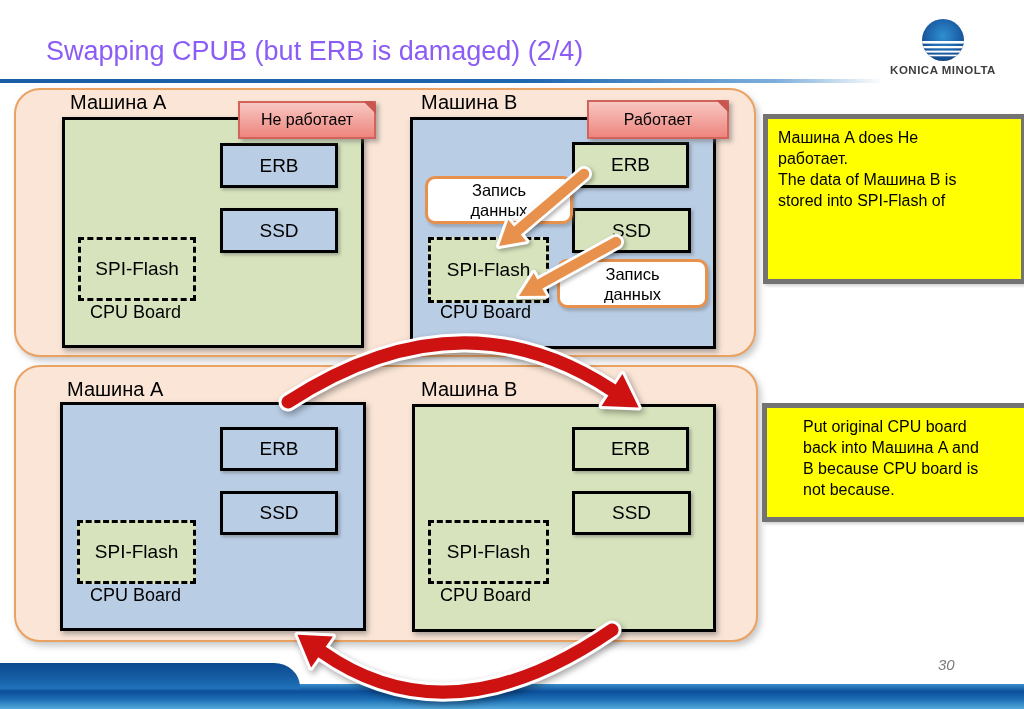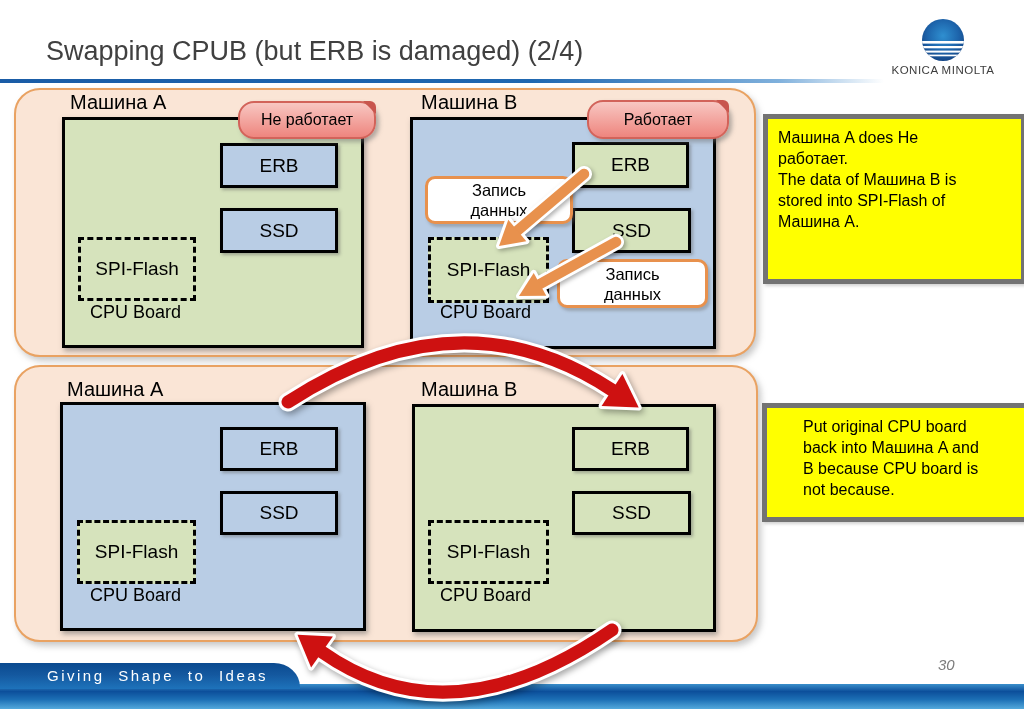--- a/index.html
+++ b/index.html
@@ -3,62 +3,62 @@
 <meta charset="utf-8">
 <style>
   html,body{margin:0;padding:0;background:#e8e8e8;}
   #slide{
     position:relative;width:1024px;height:709px;background:#ffffff;
     font-family:"Liberation Sans",sans-serif;color:#000;overflow:hidden;
     margin:0 auto;
   }
   .abs{position:absolute;}
   
-  .title{left:46px;top:36px;font-size:27px;color:#404040;}
+  .title{left:46px;top:36px;font-size:27px;color:#8b5cf6;}
   .title-rule{left:0;top:79px;width:884px;height:4px;
     background:linear-gradient(to right,#1a5ca6 0%,#1f67b0 60%,#7fb0dc 88%,rgba(255,255,255,0) 100%);}
   
   .panel{background:#FAE5D6;border:2px solid #E9A262;border-radius:26px;
     box-shadow:3px 4px 6px rgba(120,120,120,.4);}
   .panel-top{left:14px;top:88px;width:738px;height:265px;}
   .panel-bottom{left:14px;top:365px;width:740px;height:273px;}
   
   .board{border:3px solid #000;box-shadow:2px 3px 5px rgba(90,90,90,.5);}
   .bg-green{background:#D6E3BC;}
   .bg-blue{background:#B9CDE5;}
   
   .cbox{border:3px solid #000;display:flex;align-items:center;justify-content:center;
     font-size:19px;box-shadow:2px 2px 3px rgba(90,90,90,.45);}
   .dashed{border-style:dashed;box-shadow:none;}
   .mlabel{font-size:20px;}
   .cpulabel{font-size:18px;}
   
   .pink{background:linear-gradient(180deg,#F8C7C2 0%,#EE857E 100%);
-    border:2px solid #D2635A;border-radius:16px;display:flex;align-items:center;
+    border:2px solid #D2635A;border-radius:0;display:flex;align-items:center;
     justify-content:center;font-size:16px;box-shadow:3px 3px 4px rgba(110,110,110,.5);}
   .pink::after{content:'';position:absolute;top:-2px;right:-2px;width:0;height:0;
     border-top:13px solid #C8564E;border-left:13px solid transparent;border-top-right-radius:6px;}
   
   .wcall{background:#fff;border:3px solid #E8914D;border-radius:10px;text-align:center;
     font-size:16.5px;line-height:20px;display:flex;flex-direction:column;justify-content:center;
     box-shadow:2px 3px 3px rgba(110,110,110,.4);}
   
   .note{background:#FFFF00;border:5px solid #737373;font-size:16px;line-height:21px;
     padding:8px 10px;box-shadow:2px 2px 3px rgba(0,0,0,.18);}
   
   .footer-strip{left:0;top:684px;width:1024px;height:25px;
     background:linear-gradient(180deg,#3A8FCB 0%,#0C4F9B 30%,#1C6FB5 62%,#54A9DC 100%);}
   .footer-tab{left:0;top:663px;width:300px;height:26px;border-top-right-radius:26px 24px;
     background:linear-gradient(180deg,#0B4A8F 0%,#14589F 45%,#1E73BB 100%);}
   .tagline{left:47px;top:667px;font-size:15px;color:#fff;letter-spacing:2.5px;word-spacing:7px;}
   .pagenum{left:938px;top:656px;font-size:15px;color:#7c7c7c;font-style:italic;}
   
   .logo-globe{left:915px;top:11px;}
   .logo-text{left:878px;top:64px;width:130px;text-align:center;font-size:11.5px;
-    font-weight:normal;color:#3d3d3d;letter-spacing:.5px;white-space:nowrap;}
+    font-weight:bold;color:#3d3d3d;letter-spacing:.5px;white-space:nowrap;}
   #arrow-overlay{left:0;top:0;pointer-events:none;z-index:60;}
 </style>
 </head>
 <body>
 
 <div id="slide">
 
   <div class="abs title">Swapping CPUB (but ERB is damaged) (2/4)</div>
   <div class="abs title-rule"></div>
 
@@ -106,32 +106,30 @@
   <div class="abs cbox bg-green" style="left:572px;top:427px;width:111px;height:38px;">ERB</div>
   <div class="abs cbox bg-green" style="left:572px;top:491px;width:113px;height:38px;">SSD</div>
   <div class="abs cbox dashed bg-green" style="left:428px;top:520px;width:115px;height:58px;">SPI-Flash</div>
   <div class="abs cpulabel" style="left:440px;top:585px;">CPU Board</div>
 
   <div class="abs note" style="left:763px;top:114px;width:233px;height:144px;">
     <div>Машина A does Не</div>
     <div>работает.</div>
     <div>The data of Машина B is</div>
     <div>stored into SPI-Flash of</div>
-    <div>Машина A.</div>
   </div>
   <div class="abs note" style="left:762px;top:403px;width:236px;height:93px;padding-left:36px;">
     <div>Put original CPU board</div>
     <div>back into Машина A and</div>
     <div>B because CPU board is</div>
     <div>not because.</div>
   </div>
 
   <div class="abs footer-strip"></div>
   <div class="abs footer-tab"></div>
-  <div class="abs tagline">Giving Shape to Ideas</div>
   <div class="abs pagenum">30</div>
 
   <svg class="abs logo-globe" width="56" height="56" viewBox="0 0 56 56">
     <defs>
       <radialGradient id="lg" cx="50%" cy="40%" r="68%">
         <stop offset="0%" stop-color="#2F8FD0"></stop>
         <stop offset="55%" stop-color="#1D64AB"></stop>
         <stop offset="100%" stop-color="#123C7A"></stop>
       </radialGradient>
       <clipPath id="lc">

